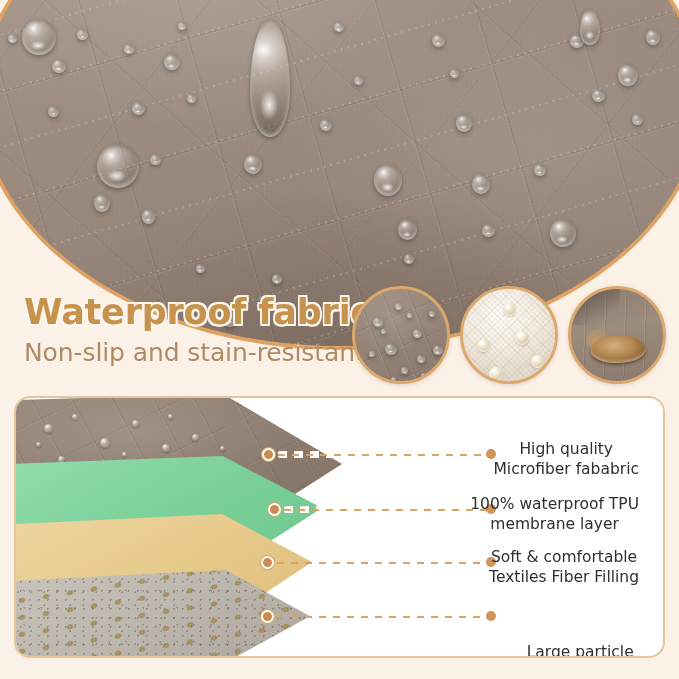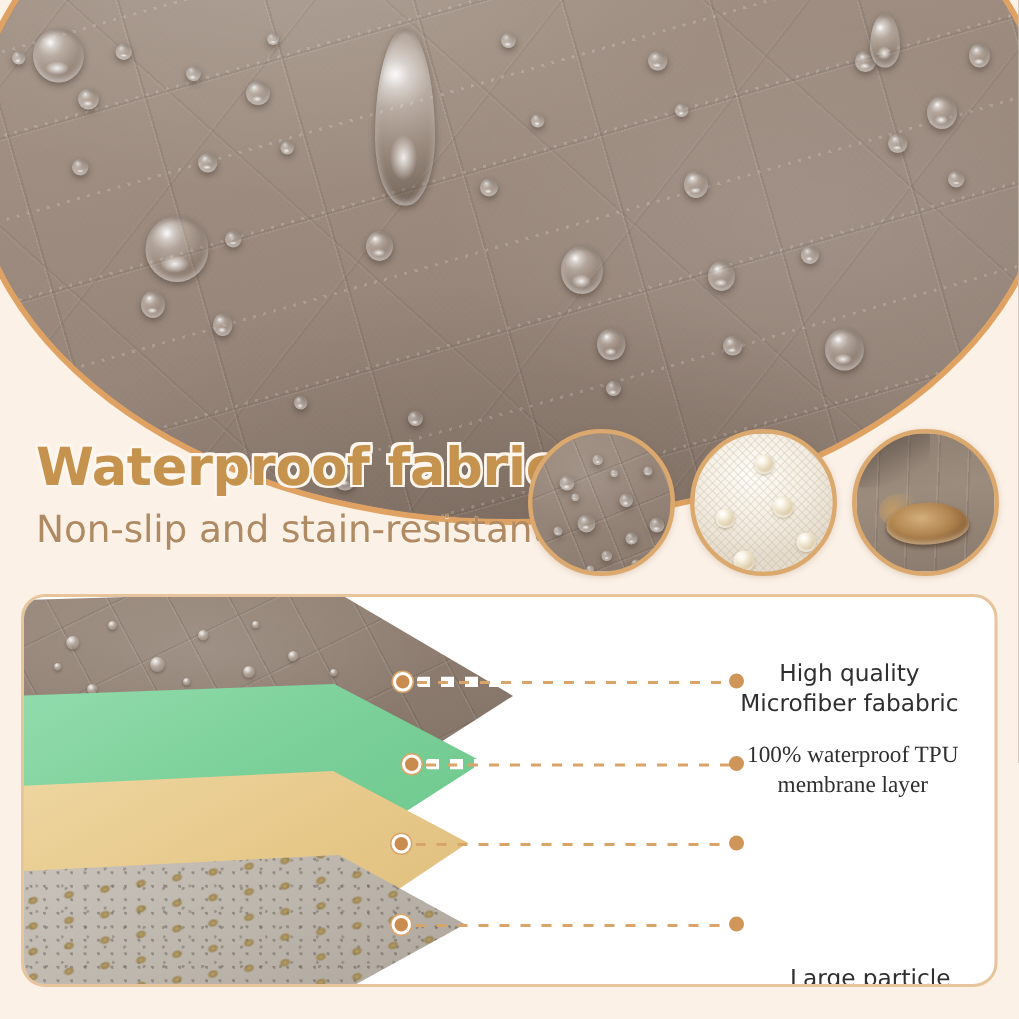--- a/index.html
+++ b/index.html
@@ -503,19 +503,21 @@
     <div class="node-ring" style="left:245px; top:158px;"></div>
     <div class="conn" style="left:261px; top:163.5px; width:213px;"></div>
     <div class="node-dot" style="left:470px; top:159px;"></div>
 
     <div class="node-ring" style="left:245px; top:212px;"></div>
     <div class="conn" style="left:261px; top:217.5px; width:213px;"></div>
     <div class="node-dot" style="left:470px; top:213px;"></div>
 
     <div class="lbl" style="top:41px;">High quality
 Microfiber fababric</div>
-    <div class="lbl" style="top:96px;font-family:Liberation Serif, serif;">100% waterproof TPU
+    <div class="lbl" style="top:96px;">100% waterproof TPU
 membrane layer</div>
+    <div class="lbl" style="top:149px;">Soft &amp; comfortable
+Textiles Fiber Filling</div>
     <div class="lbl" style="top:211px;margin-top:33px;">Large particle
 non-slip design</div>
   </div>
 
 </div>
 
 </body></html>

